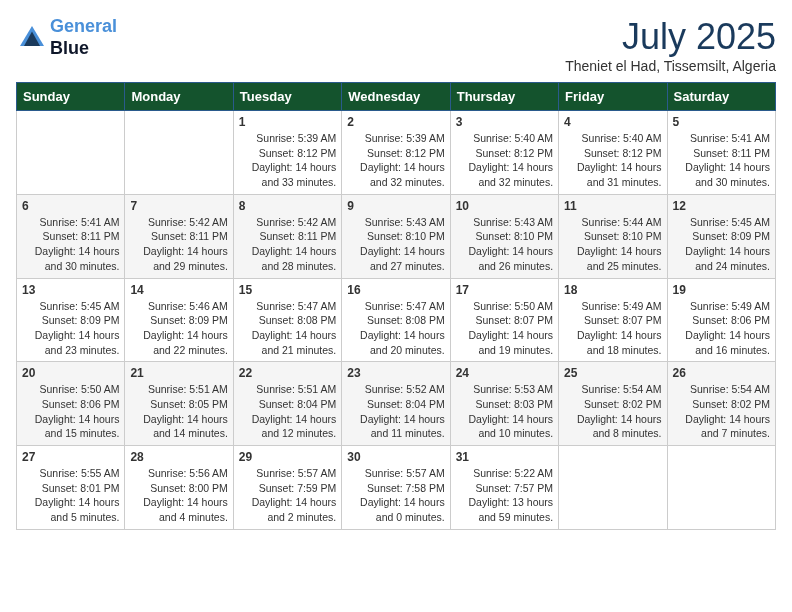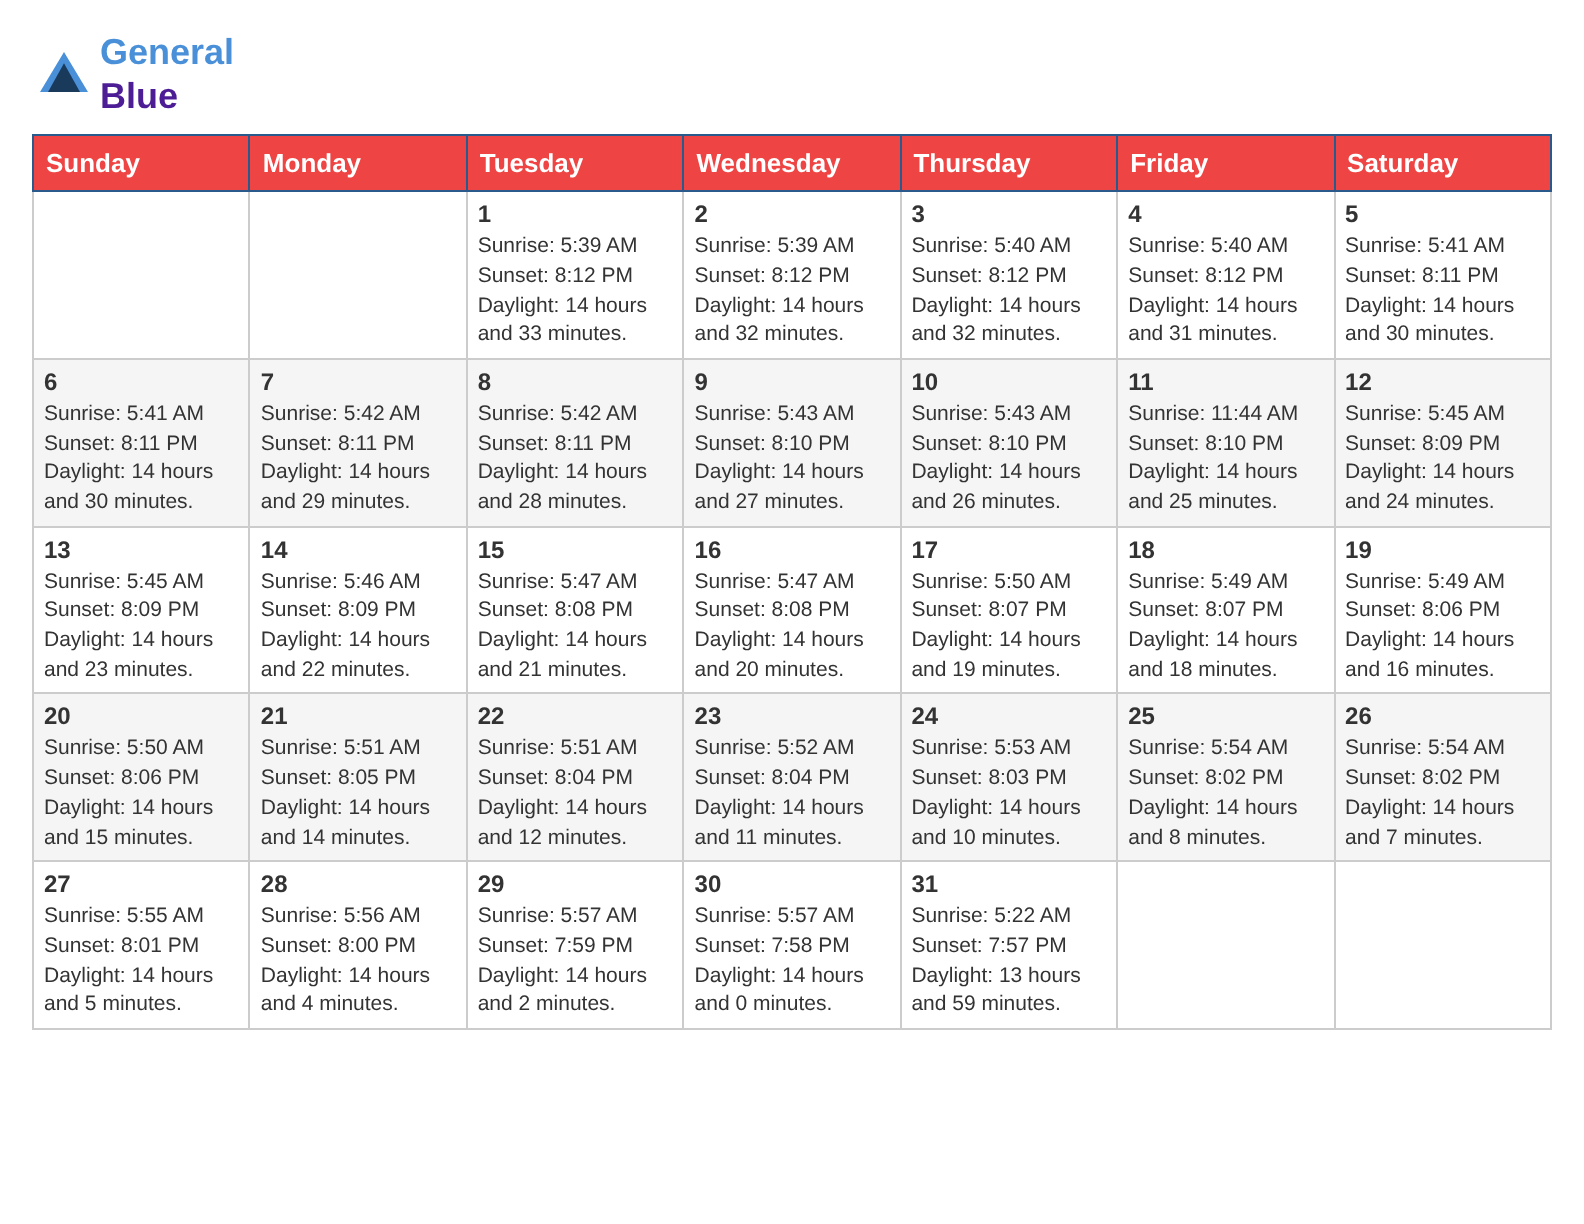--- a/index.html
+++ b/index.html
@@ -45,21 +45,21 @@
     .location-title {
       font-size: 14px;
       color: #333;
     }
     .calendar {
       width: 100%;
       border-collapse: collapse;
       border: 1px solid #ccc;
     }
     .calendar th {
-      background-color: #ef4444;
+      background-color: #14532d;
       color: #fff;
       text-align: left;
       padding: 6px 6px;
       font-size: 13px;
       border: 1px solid #2a5a8c;
     }
     .calendar td {
       vertical-align: top;
       border: 1px solid #ccc;
       padding: 4px 5px;
@@ -75,38 +75,43 @@
       background-color: #ffffff;
     }
     .day-num {
       font-weight: bold;
       font-size: 12px;
       display: block;
       margin-bottom: 2px;
     }
     .day-info {
       line-height: 1.4;
+      text-align: right;
     }
     .empty-cell {
       background: #fff !important;
     }
   </style>
 </head>
 <body>
 
 <div class="header">
   <div class="logo">
     <svg class="logo-icon" viewBox="0 0 40 40">
       <polygon points="20,5 35,30 5,30" fill="#4a90d9"></polygon>
       <polygon points="20,12 30,30 10,30" fill="#1a3a5c"></polygon>
     </svg>
     <div class="logo-text">
       <div><span>General</span></div>
-      <div style="color:#4c1d95;">Blue</div>
+      <div style="color:#0f172a;">Blue</div>
     </div>
+  </div>
+  <div class="title-block">
+    <div class="month-title">July 2025</div>
+    <div class="location-title">Theniet el Had, Tissemsilt, Algeria</div>
   </div>
 </div>
 
 <table class="calendar">
   <thead>
     <tr id="weekday-header">
     <th>Sunday</th>
         <th>Monday</th>
         <th>Tuesday</th>
         <th>Wednesday</th>
@@ -176,21 +181,21 @@
 Daylight: 14 hours and 27 minutes.</div>
         </td>
         <td>
           <span class="day-num">10</span>
           <div class="day-info" style="white-space: pre-line;">Sunrise: 5:43 AM
 Sunset: 8:10 PM
 Daylight: 14 hours and 26 minutes.</div>
         </td>
         <td>
           <span class="day-num">11</span>
-          <div class="day-info" style="white-space: pre-line;">Sunrise: 11:44 AM
+          <div class="day-info" style="white-space: pre-line;">Sunrise: 5:44 AM
 Sunset: 8:10 PM
 Daylight: 14 hours and 25 minutes.</div>
         </td>
         <td>
           <span class="day-num">12</span>
           <div class="day-info" style="white-space: pre-line;">Sunrise: 5:45 AM
 Sunset: 8:09 PM
 Daylight: 14 hours and 24 minutes.</div>
         </td>
       </tr>

